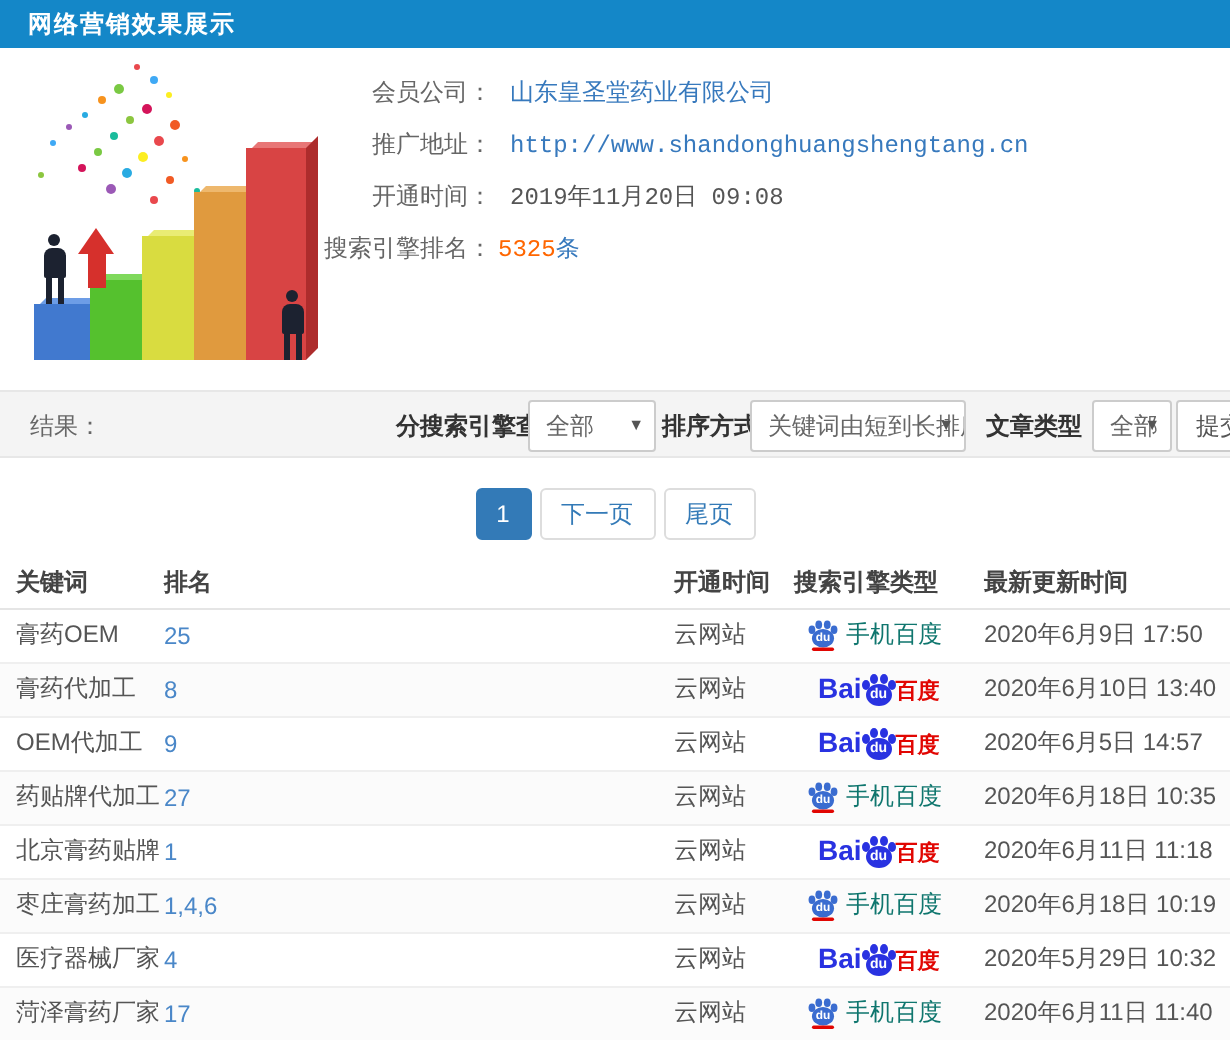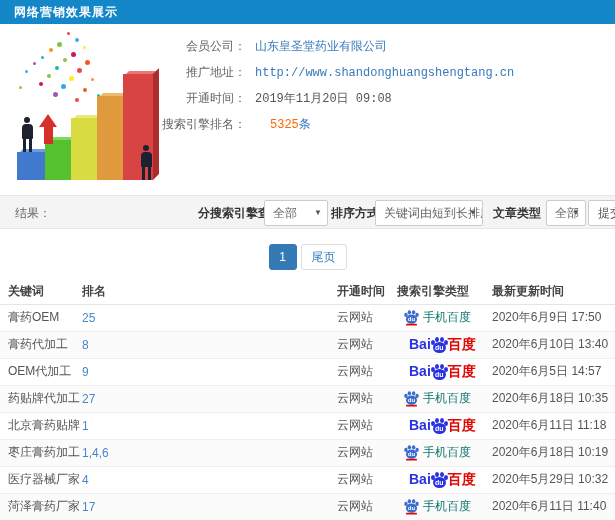--- a/index.html
+++ b/index.html
@@ -14,21 +14,21 @@
   .titlebar { height:24px; background:#1487c8; line-height:24px; padding-left:14px; }
   .titlebar span { color:#fff; font-size:12px; font-weight:bold; letter-spacing:1px; }
 
   
   .info-section { position:relative; height:171px;font-family:Liberation Mono, monospace; }
   .info-rows { padding-top:10px; }
   .info-row { position:relative; height:26px; line-height:26px; white-space:nowrap; }
   .ilabel { display:inline-block; width:246px; text-align:right; color:#666; }
   .ivalue { margin-left:9px; color:#555; }
   .ivalue.link { color:#3779bd; cursor:pointer; }
-  .count-num { margin-left:24px; color:#f60; }
+  .count-num { margin-left:3px; color:#f60; }
   .count-suffix { color:#3779bd; }
 
   
   .illustration { position:absolute; left:5px; top:6px; width:180px; height:158px; }
   .bar { position:absolute; bottom:8px; }
   .bar .top  { position:absolute; top:-3px; left:3px; width:100%; height:6px; transform:skewX(-45deg); }
   .bar .side { position:absolute; top:-3px; right:-6px; width:6px; height:100%; transform:skewY(-45deg); }
   .bar .front{ position:relative; width:100%; height:100%; }
   .arrow-up { position:absolute; }
   .arrow-up .tri { width:0; height:0; border-left:9px solid transparent; border-right:9px solid transparent; border-bottom:13px solid #d6302c; }
@@ -70,21 +70,21 @@
   
   .paw { position:relative; display:inline-block; width:17px; height:16px; vertical-align:-4px; }
   .paw .toe { position:absolute; width:4px; height:5px; border-radius:50%; background:#2932e1; }
   .paw .pad { position:absolute; left:2px; top:5px; width:13px; height:11px; border-radius:50%; background:#2932e1; }
   .paw .du { position:absolute; left:2px; top:6px; width:13px; text-align:center; color:#fff;
     font-size:7px; font-weight:bold; font-style:normal; line-height:10px; }
   .paw.mob .toe, .paw.mob .pad { background:#3a6cd0; }
   .paw.mob { transform:scale(.85); }
   .paw .ul { position:absolute; left:2px; bottom:-2px; width:13px; height:2px; background:#e10602; border-radius:1px; }
   .baidu-logo .bai { color:#2932e1; font-weight:bold; font-size:14px; }
-  .baidu-logo .bcn { color:#e10602; font-weight:bold; font-size:14px; }
+  .baidu-logo .bcn { color:#e10602; font-weight:bold; font-size:11px; }
   .mobile-baidu .mlabel { color:#0f766e; margin-left:3px; }
 </style>
 </head>
 <body>
 
 <div class="titlebar">
   <span>网络营销效果展示</span>
 </div>
 
 <div class="info-section">
@@ -196,20 +196,21 @@
   <span class="abs flabel bold" style="left:493px;">文章类型</span>
   <div class="select-box" style="left:546px; width:40px;">
     <span>全部</span>
     <span class="caret">▼</span>
   </div>
   <button class="submit-btn" style="left:588px; width:44px;">提交</button>
 </div>
 
 <div class="pagination">
   <div class="page-item active">1</div>
+  <div class="page-item">下一页</div>
   <div class="page-item">尾页</div>
 </div>
 
 <table>
   <colgroup>
       <col class="c1">
       <col class="c2">
       <col class="c3">
       <col class="c4">
       <col class="c5">

